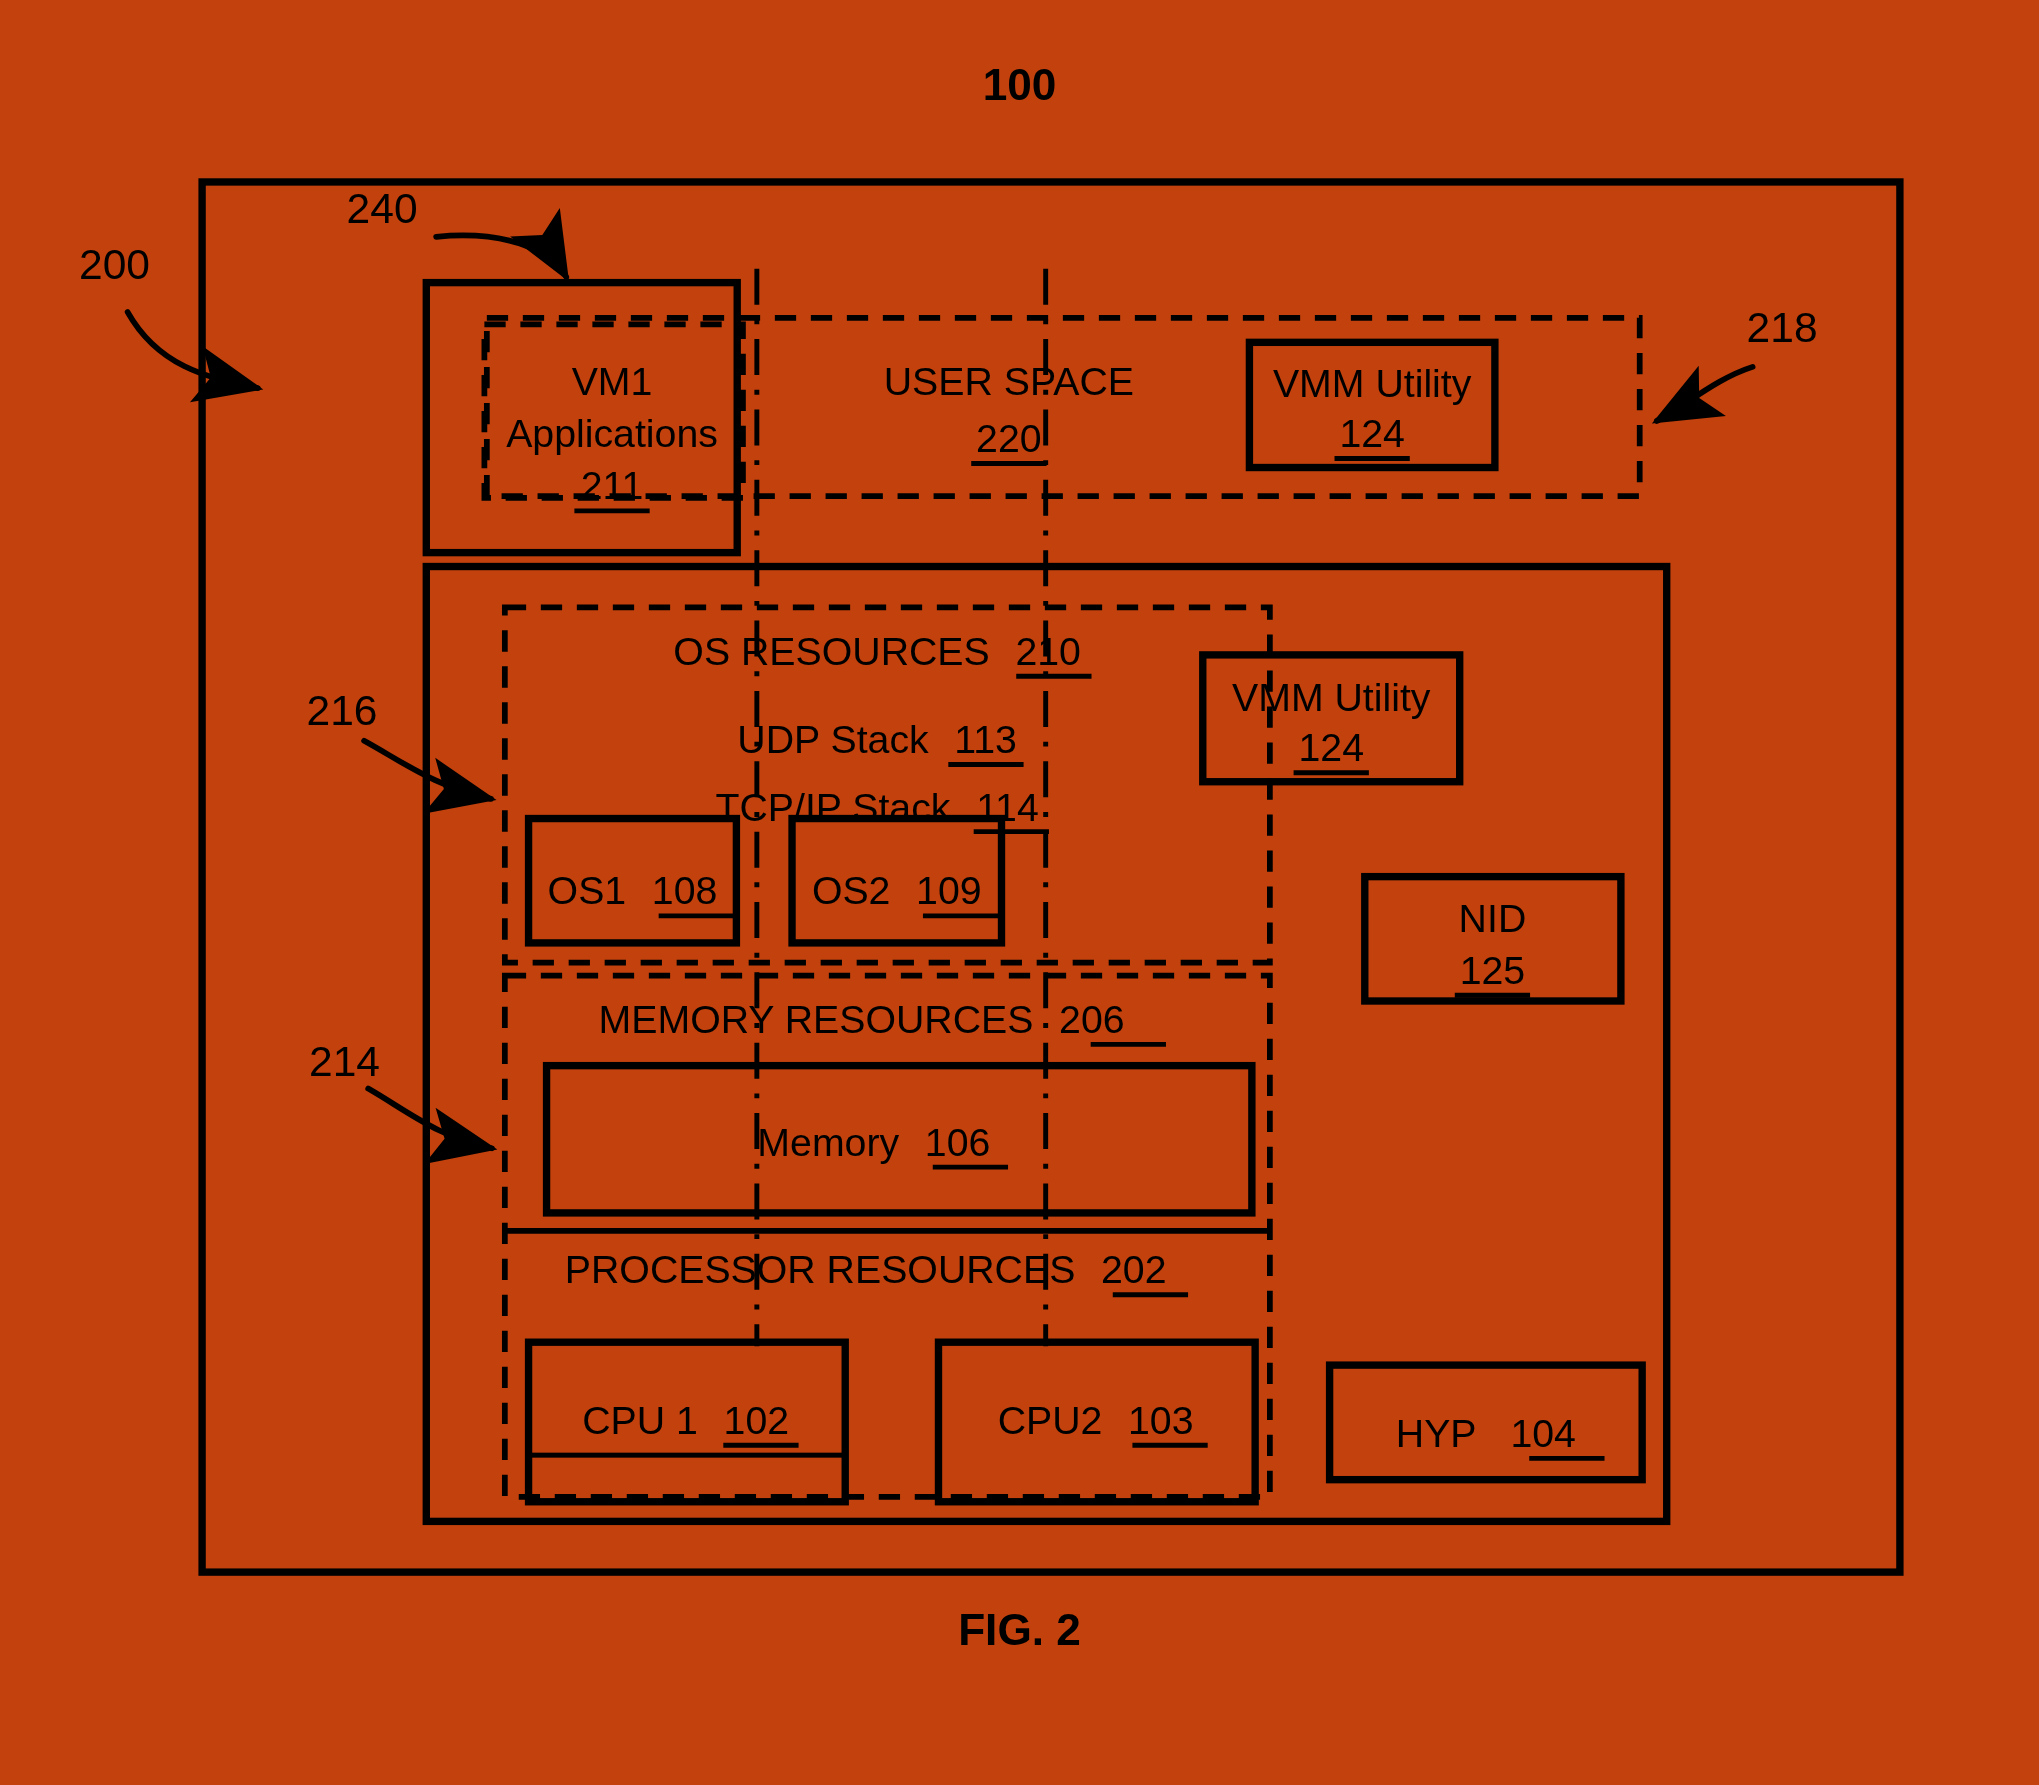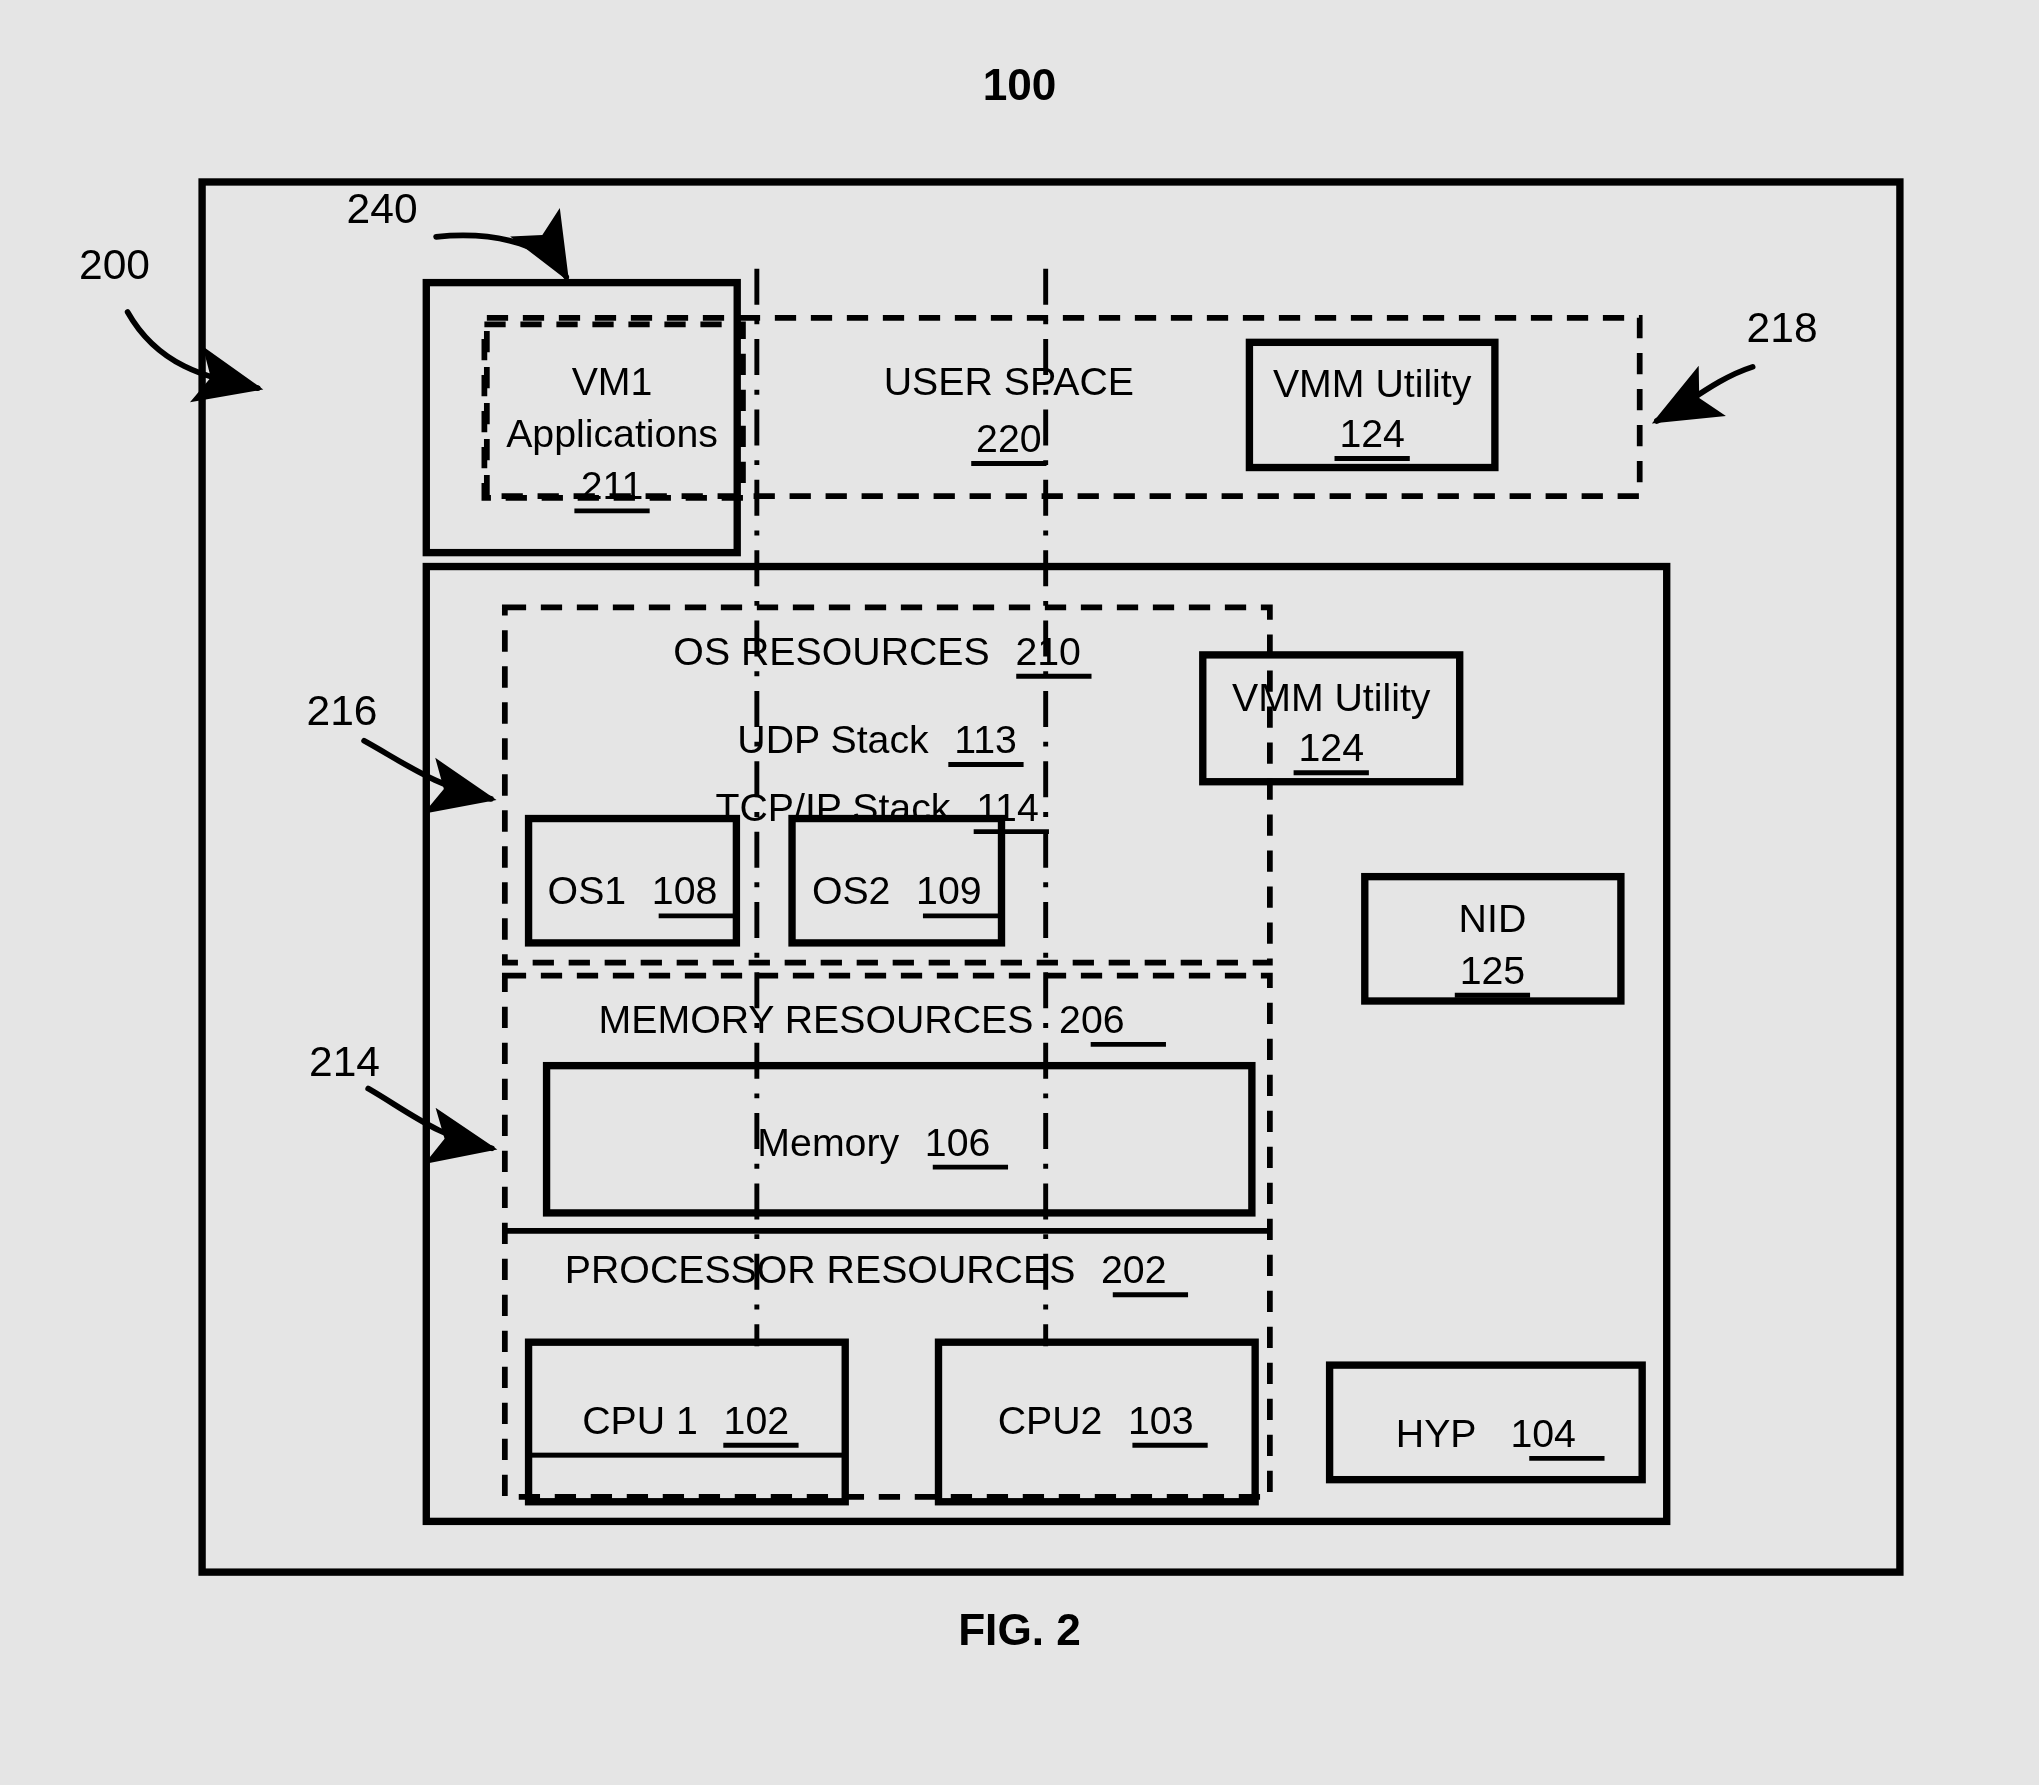--- a/index.html
+++ b/index.html
@@ -8,21 +8,21 @@
     background: #ffffff;
   }
   body {
     font-family: "Liberation Sans", sans-serif;
     color: #000000;
   }
   #figure-root {
     position: relative;
     width: 2039px;
     height: 1786px;
-    background: #e5e5e5;
+    background: #c2410c;
     overflow: hidden;
   }
   svg#figure-canvas {
     position: absolute;
     top: 0;
     left: 0;
     width: 2039px;
     height: 1786px;
     display: block;
   }

